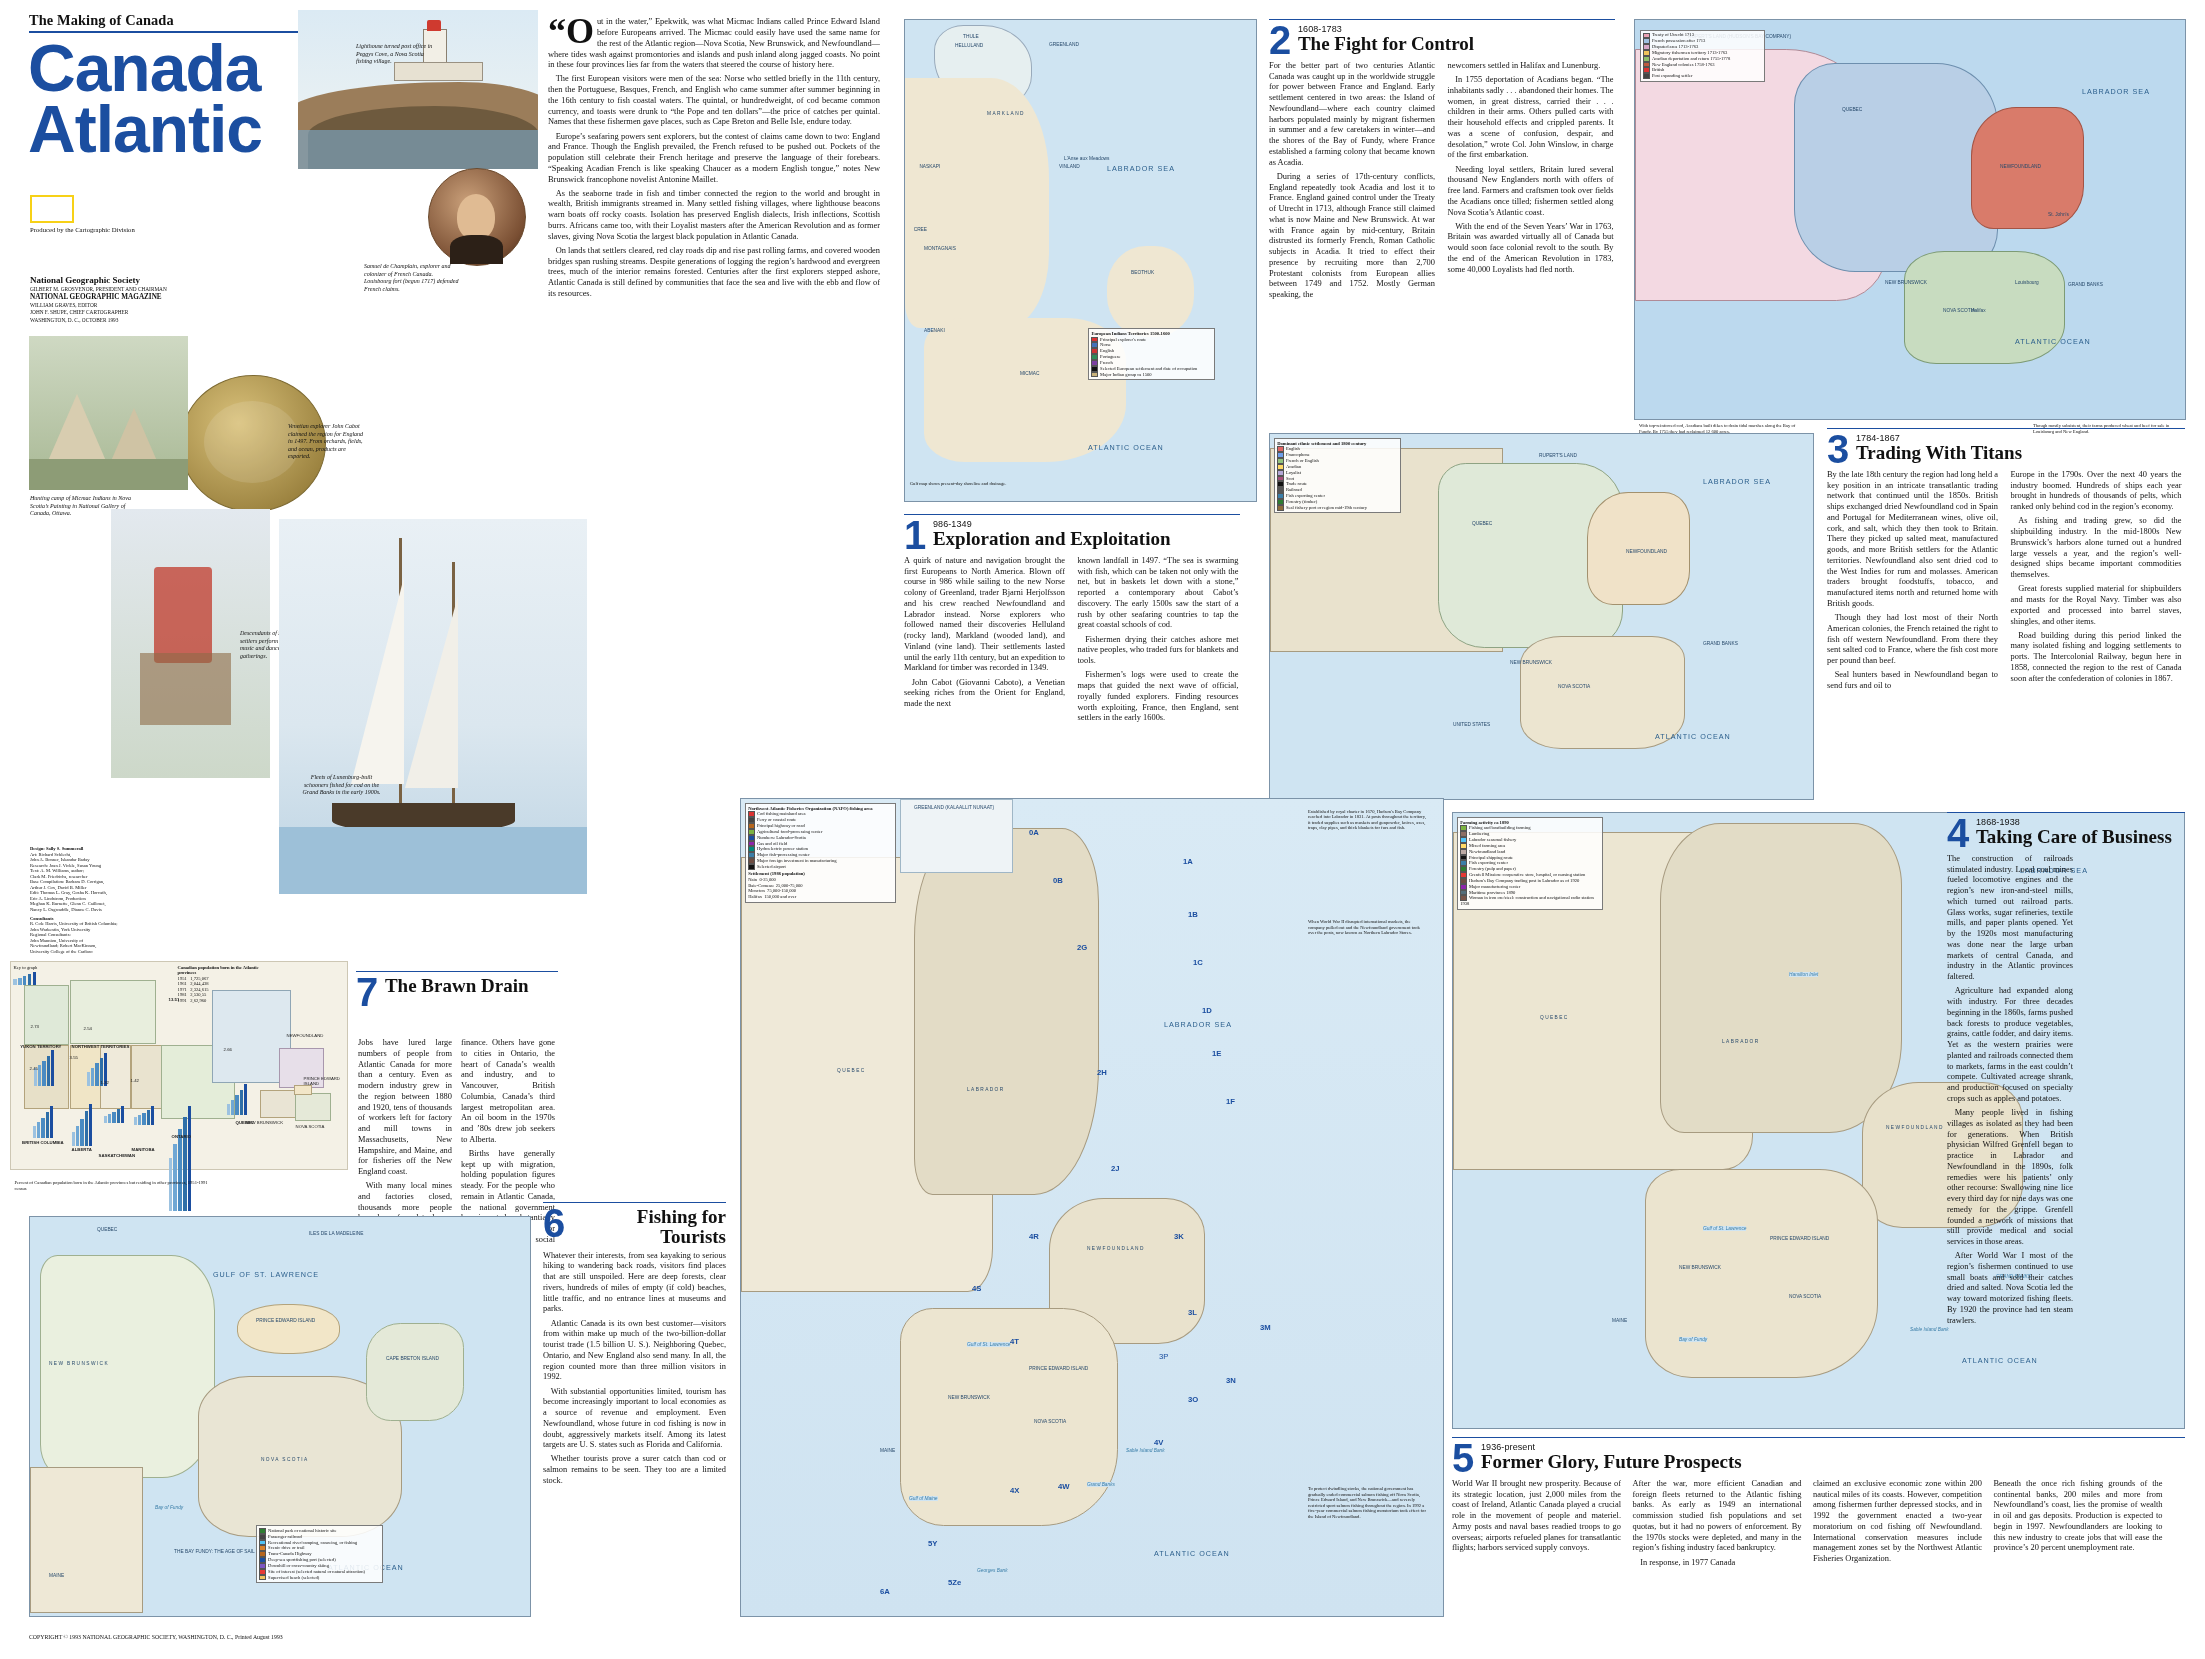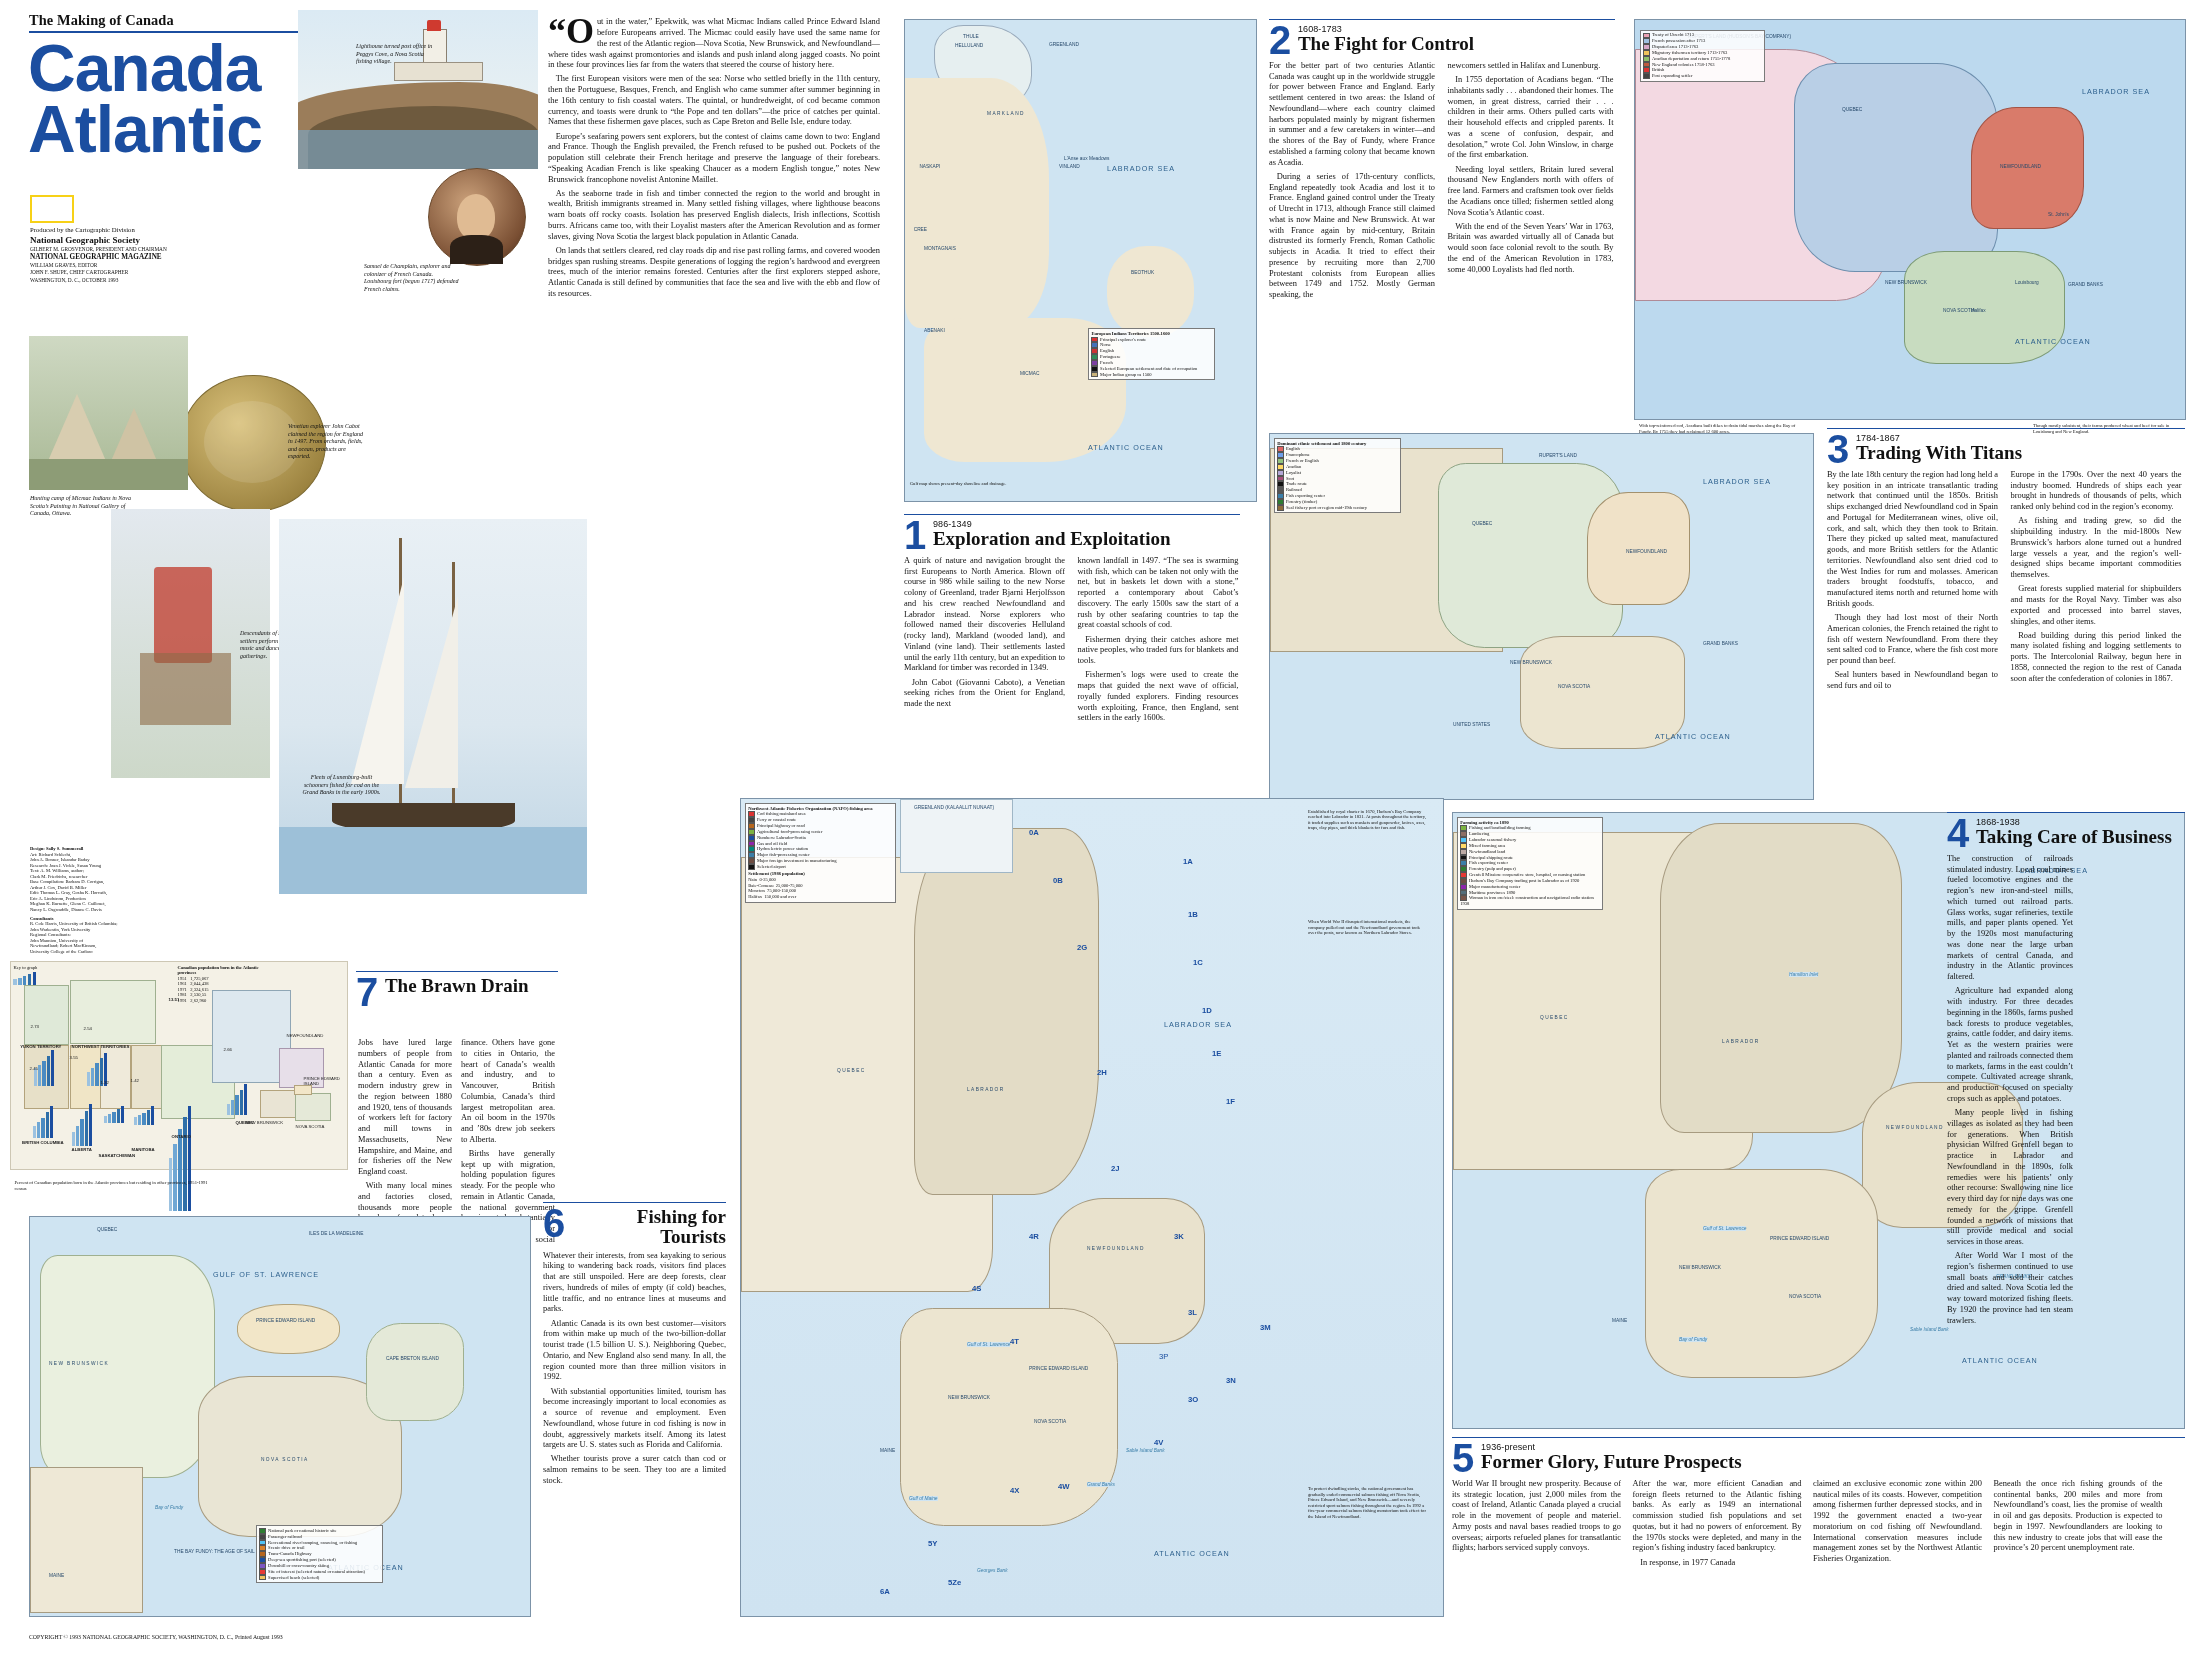--- a/index.html
+++ b/index.html
@@ -49,21 +49,21 @@
 
 <div class="abs" style="left:28px;top:38px;width:298px;">
   <div class="bigtitle">Canada</div>
   <div class="bigtitle">Atlantic</div>
 </div>
 
 <div class="abs" style="left:30px;top:195px;width:159px;">
   <div class="ng-logo"></div>
   <div class="credits" style="margin-top:2.9px;">
     <div>Produced by the Cartographic Division</div>
-    <div class="b" style="font-size:9px;">National Geographic Society</div>
+    <div class="b" style="font-size:9px;margin-top:40px;">National Geographic Society</div>
     <div class="tiny">GILBERT M. GROSVENOR, PRESIDENT AND CHAIRMAN</div>
     <div class="b" style="font-size:7.2px;">NATIONAL GEOGRAPHIC MAGAZINE</div>
     <div class="tiny">WILLIAM GRAVES, EDITOR</div>
     <div class="tiny">JOHN F. SHUPE, CHIEF CARTOGRAPHER</div>
     <div class="tiny" style="margin-top:1.9px;">WASHINGTON, D. C., OCTOBER 1993</div>
   </div>
 </div>
 
 <div class="abs" style="left:298px;top:9.6px;width:240px;height:159px;overflow:hidden;">
   <div class="abs" style="left:0;top:0;width:240px;height:159px;background:linear-gradient(#dbeaf4,#f0f4f2);"></div>

